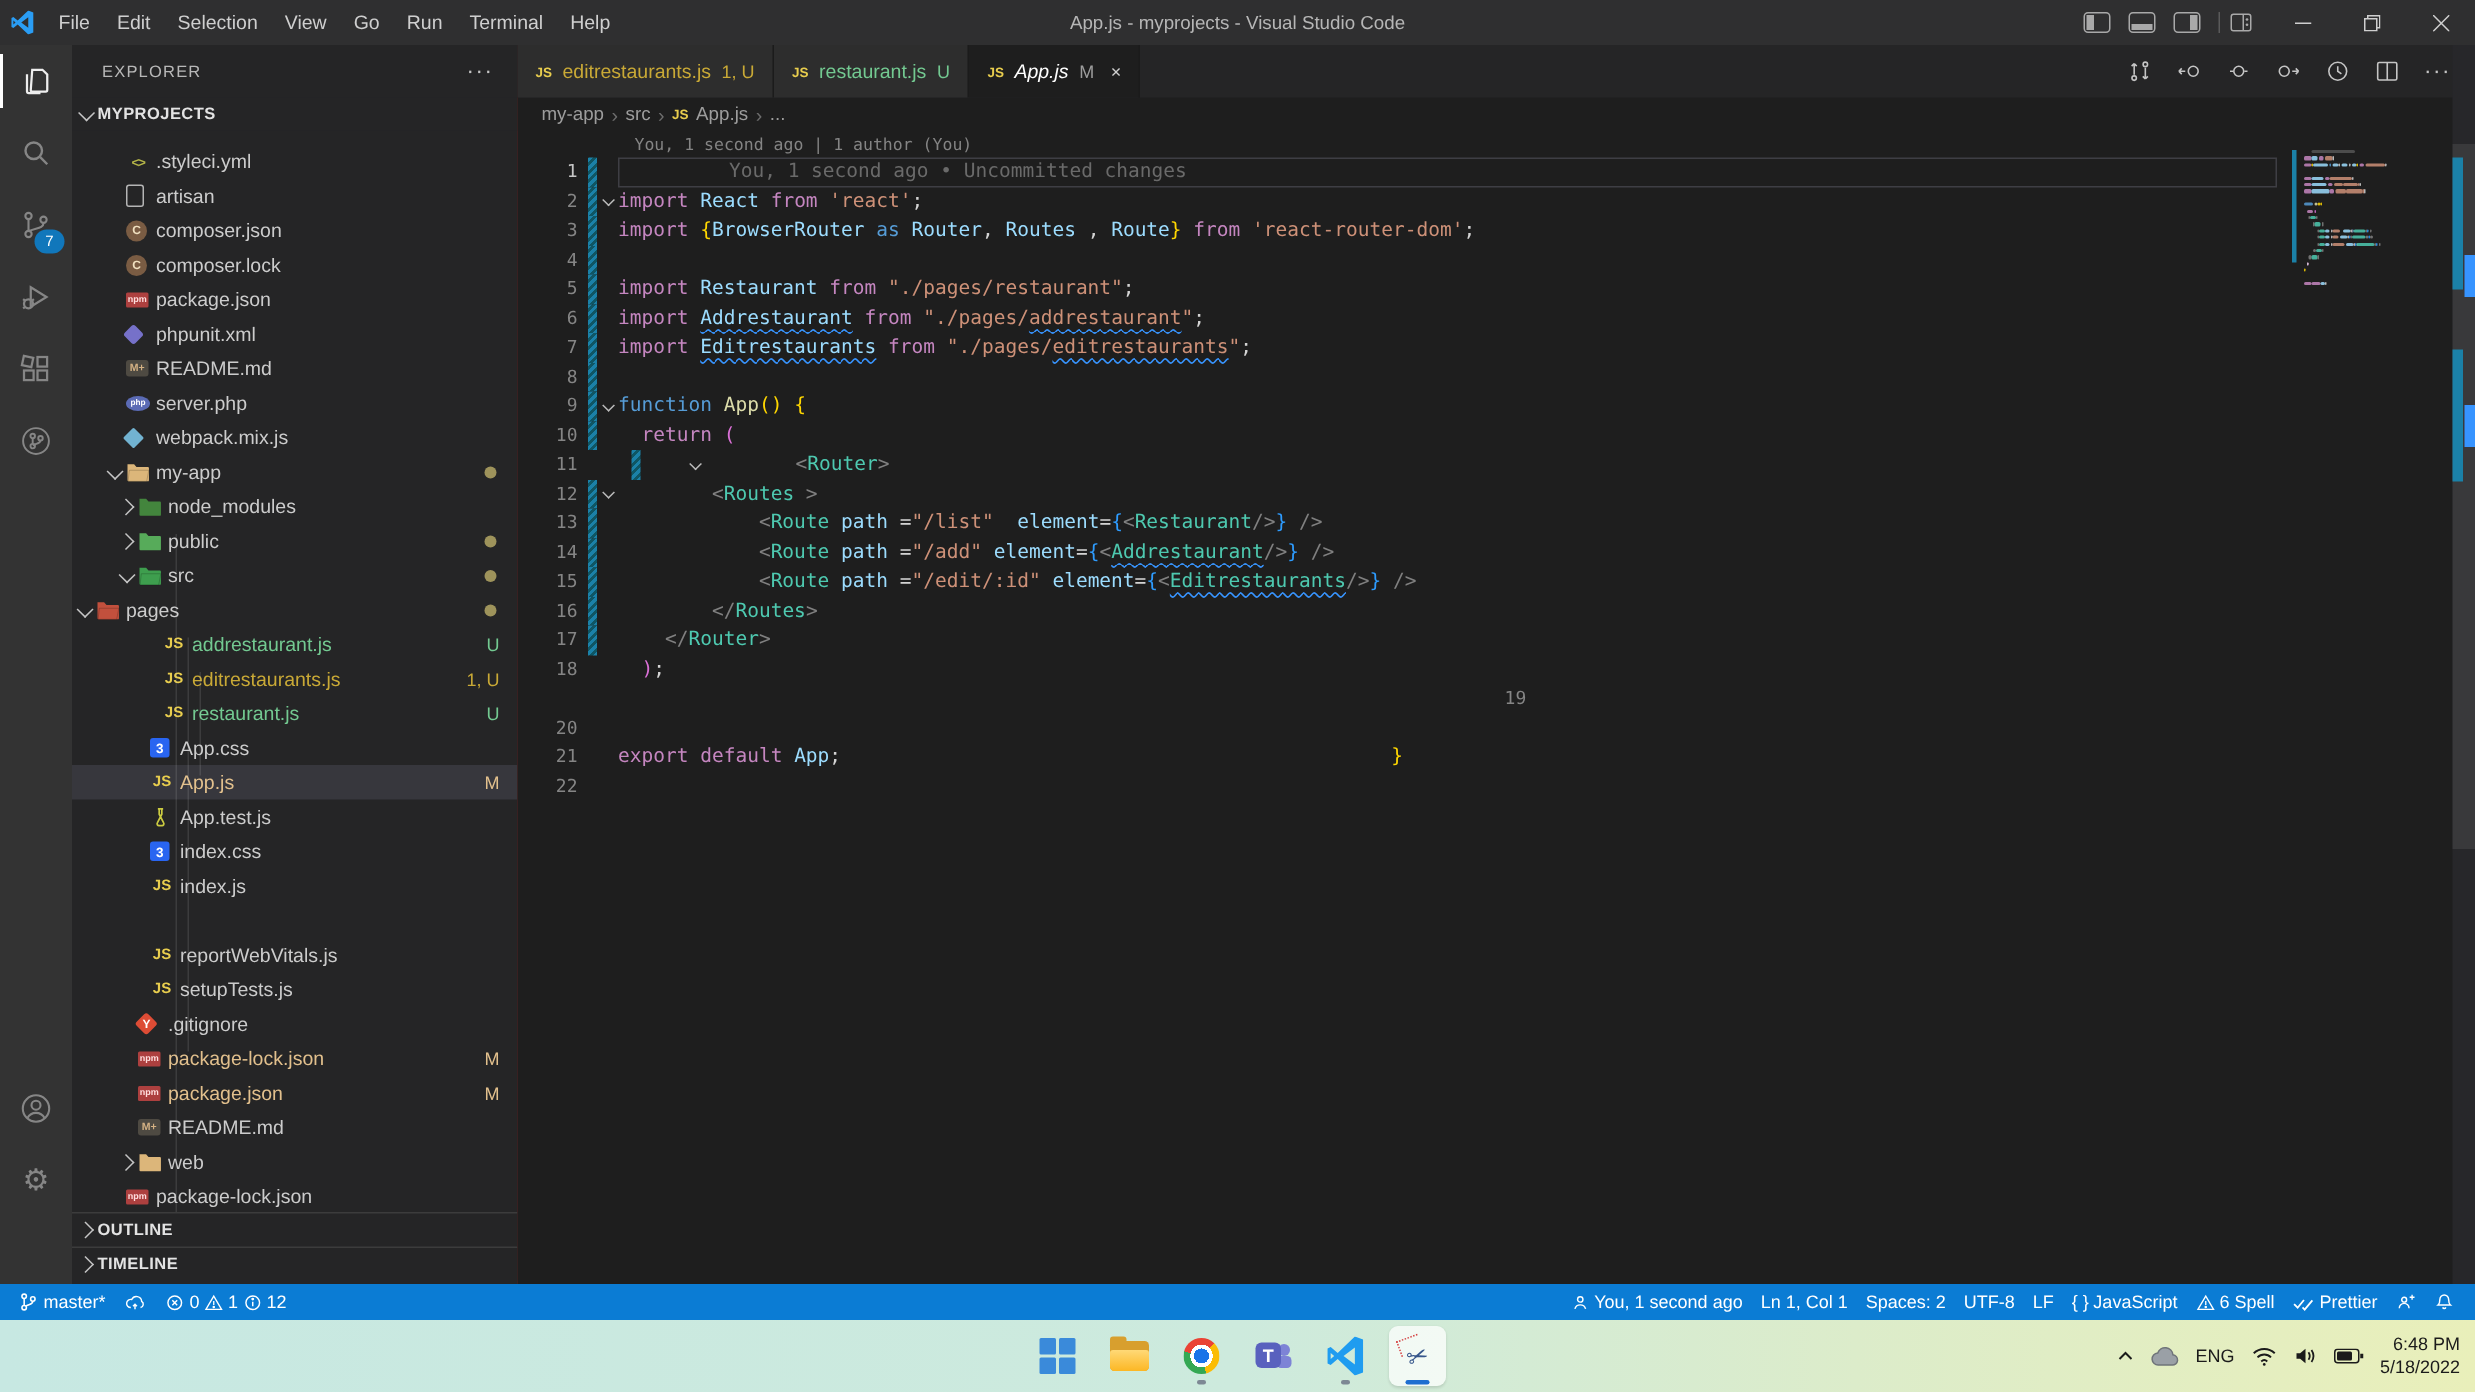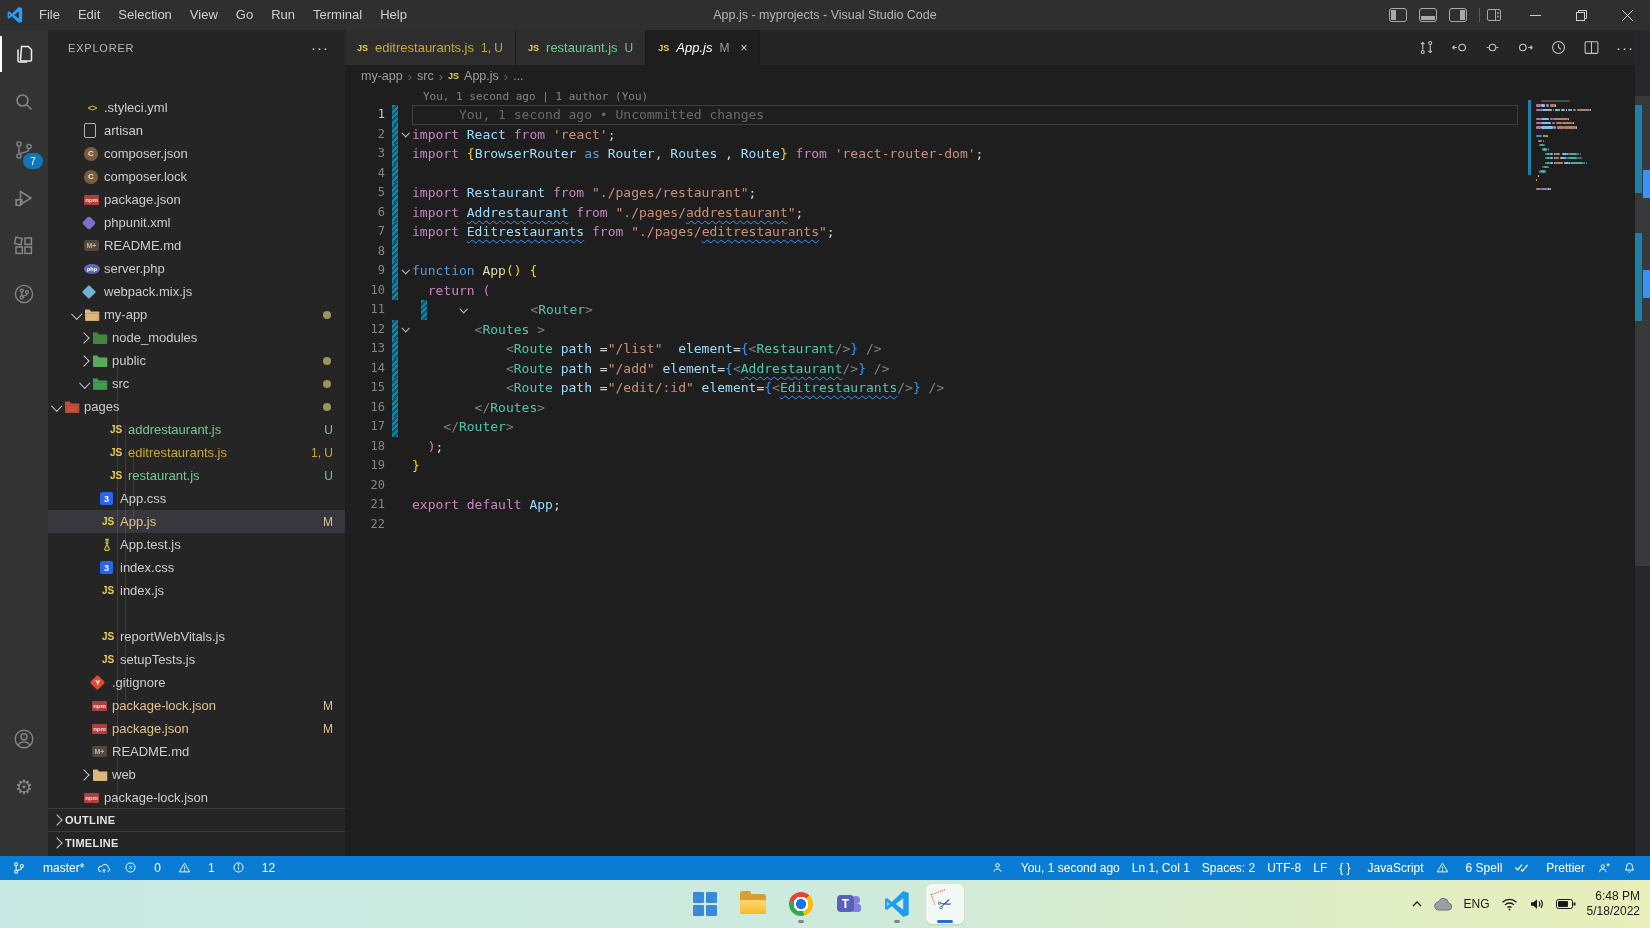--- a/index.html
+++ b/index.html
@@ -83,35 +83,35 @@
   .lnum{width:40px;text-align:right;color:#858585;font-size:12px;flex:none;}
   .lgit{width:6px;height:19.5px;margin-left:7px;flex:none;}
   .lgit.mod{background:repeating-linear-gradient(315deg,#1b81a8 0 2px,#0f5664 2px 4px);}
   .lfold{width:14px;flex:none;display:flex;justify-content:center;}
   .lfold .cv{width:5px;height:5px;border-color:#bdbdbd;}
   .lcode{flex:1;height:19.5px;margin-right:132px;display:flex;align-items:center;}
   .line.current .lcode{outline:1px solid #3e3e44;outline-offset:-1px;}
   .line.current .lnum{color:#c6c6c6;}
   .tk-kw{color:#C586C0;} .tk-kb{color:#569CD6;} .tk-vr{color:#9CDCFE;} .tk-fn{color:#DCDCAA;}
   .tk-st{color:#CE9178;} .tk-pn{color:#D4D4D4;} .tk-tg{color:#4EC9B0;} .tk-br{color:#808080;}
-  .tk-gd{color:#FFD700;} .tk-mg{color:#DA70D6;} .tk-bl{color:#2E9CFF;} .tk-ghost{color:#6a6a6a;}
+  .tk-gd{color:#FFD700;} .tk-mg{color:#DA70D6;} .tk-bl{color:#2E9CFF;} .tk-ghost{color:#6a6a6a;margin-left:27px;}
   .sqg{text-decoration-line:underline;text-decoration-style:wavy;text-decoration-color:#3794ff;
        text-decoration-thickness:1px;text-underline-offset:3px;}
   
   .minimap{position:absolute;top:70px;right:16px;width:106px;height:140px;cursor:pointer;}
   .mini-row{position:absolute;left:8px;height:2.2px;display:flex;}
   .mini-row span{height:2.2px;display:inline-block;border-radius:1px;opacity:.85;}
   .mini-git{position:absolute;left:0;top:0;width:3px;background:#1b81a8;}
   .ruler{position:absolute;top:0;bottom:0;right:0;width:15px;background:#27272a;}
   .ruler .slider{position:absolute;left:0;right:0;top:66px;height:470px;background:rgba(121,121,121,0.22);}
   .rmark{position:absolute;width:7px;}
   
   .statusbar{position:absolute;left:0;right:0;bottom:48px;height:24px;background:#0B7CD4;display:flex;align-items:center;
     font-size:12px;color:#ffffff;z-index:40;}
-  .st-item{display:flex;align-items:flex-start;gap:17px;padding:0 6px;height:100%;cursor:pointer;white-space:nowrap;}
+  .st-item{display:flex;align-items:flex-end;gap:3px;padding:0 6px;height:100%;cursor:pointer;white-space:nowrap;}
   .st-left{display:flex;align-items:center;padding-left:6px;}
   .st-right{margin-left:auto;display:flex;align-items:center;padding-right:8px;}
   .st-item svg{display:block;}
   
   .taskbar{position:absolute;left:0;right:0;bottom:0;height:48px;
     background:linear-gradient(90deg,#c7e8e2 0%,#cdeadd 50%,#dcecca 75%,#e9efba 100%);z-index:50;}
   .tb-center{position:absolute;left:50%;top:0;transform:translateX(-50%);height:48px;display:flex;align-items:center;gap:10px;}
   .tk-app{width:38px;height:40px;display:flex;align-items:center;justify-content:center;position:relative;border-radius:6px;cursor:pointer;}
   .tk-app.open::after{content:"";position:absolute;bottom:1px;left:50%;transform:translateX(-50%);width:6px;height:3px;border-radius:2px;background:#7d8894;}
   .tk-app.active{background:rgba(255,255,255,0.72);box-shadow:0 1px 2px rgba(0,0,0,.12);}
@@ -256,20 +256,24 @@
           <span class="uni" style="font-size:20px">⚙</span>
         </div>
       </div>
   </div>
 
   <div class="sidebar">
     <div class="sb-header">
       <span>EXPLORER</span>
       <span class="sb-dots">···</span>
     </div>
+    <div class="sb-section" style="top:35px;">
+      <span class="cv down"></span>
+      <span>MYPROJECTS</span>
+    </div>
     <div class="tree" id="tree">
         <div class="row" style="top: 0px; padding-left: 20px;">
           <span class="cvslot"></span>
           <span class="ficon">
             <span class="fi fi-yml">&lt;&gt;</span>
           </span>
           <span class="lbl">.styleci.yml</span>
         </div>
         <div class="row" style="top: 23px; padding-left: 20px;">
           <span class="cvslot"></span>
@@ -616,21 +620,21 @@
         <div class="line" style="top: 156px;"><span class="lnum">9</span><span class="lgit mod"></span><span class="lfold"><span class="cv down"></span></span><span class="lcode"><span class="tk-kb">function</span><span class="tk-fn"> App</span><span class="tk-gd">()</span><span class="tk-pn"> </span><span class="tk-gd">{</span></span></div>
         <div class="line" style="top: 175.5px;"><span class="lnum">10</span><span class="lgit mod"></span><span class="lfold"></span><span class="lcode"><span class="tk-kw">  return</span><span class="tk-mg"> (</span></span></div>
         <div class="line" style="top: 195px; gap: 29px;"><span class="lnum">11</span><span class="lgit mod"></span><span class="lfold"><span class="cv down"></span></span><span class="lcode"><span class="tk-br">    &lt;</span><span class="tk-tg">Router</span><span class="tk-br">&gt;</span></span></div>
         <div class="line" style="top: 214.5px;"><span class="lnum">12</span><span class="lgit mod"></span><span class="lfold"><span class="cv down"></span></span><span class="lcode"><span class="tk-br">        &lt;</span><span class="tk-tg">Routes</span><span class="tk-br"> &gt;</span></span></div>
         <div class="line" style="top: 234px;"><span class="lnum">13</span><span class="lgit mod"></span><span class="lfold"></span><span class="lcode"><span class="tk-br">            &lt;</span><span class="tk-tg">Route</span><span class="tk-vr"> path</span><span class="tk-pn"> =</span><span class="tk-st">"/list"</span><span class="tk-vr">  element</span><span class="tk-pn">=</span><span class="tk-bl">{</span><span class="tk-br">&lt;</span><span class="tk-tg">Restaurant</span><span class="tk-br">/&gt;</span><span class="tk-bl">}</span><span class="tk-br"> /&gt;</span></span></div>
         <div class="line" style="top: 253.5px;"><span class="lnum">14</span><span class="lgit mod"></span><span class="lfold"></span><span class="lcode"><span class="tk-br">            &lt;</span><span class="tk-tg">Route</span><span class="tk-vr"> path</span><span class="tk-pn"> =</span><span class="tk-st">"/add"</span><span class="tk-vr"> element</span><span class="tk-pn">=</span><span class="tk-bl">{</span><span class="tk-br">&lt;</span><span class="tk-tg sqg">Addrestaurant</span><span class="tk-br">/&gt;</span><span class="tk-bl">}</span><span class="tk-br"> /&gt;</span></span></div>
         <div class="line" style="top: 273px;"><span class="lnum">15</span><span class="lgit mod"></span><span class="lfold"></span><span class="lcode"><span class="tk-br">            &lt;</span><span class="tk-tg">Route</span><span class="tk-vr"> path</span><span class="tk-pn"> =</span><span class="tk-st">"/edit/:id"</span><span class="tk-vr"> element</span><span class="tk-pn">=</span><span class="tk-bl">{</span><span class="tk-br">&lt;</span><span class="tk-tg sqg">Editrestaurants</span><span class="tk-br">/&gt;</span><span class="tk-bl">}</span><span class="tk-br"> /&gt;</span></span></div>
         <div class="line" style="top: 292.5px;"><span class="lnum">16</span><span class="lgit mod"></span><span class="lfold"></span><span class="lcode"><span class="tk-br">        &lt;/</span><span class="tk-tg">Routes</span><span class="tk-br">&gt;</span></span></div>
         <div class="line" style="top: 312px;"><span class="lnum">17</span><span class="lgit mod"></span><span class="lfold"></span><span class="lcode"><span class="tk-br">    &lt;/</span><span class="tk-tg">Router</span><span class="tk-br">&gt;</span></span></div>
         <div class="line" style="top: 331.5px;"><span class="lnum">18</span><span class="lgit"></span><span class="lfold"></span><span class="lcode"><span class="tk-mg">  )</span><span class="tk-pn">;</span></span></div>
-        <div class="line" style="top: 351px;"><span class="lnum">19</span><span class="lgit"></span><span class="lfold"></span><span class="lcode"><span class="tk-gd">}</span></span></div>
+        <div class="line" style="top: 351px; flex-direction: column;"><span class="lnum">19</span><span class="lgit"></span><span class="lfold"></span><span class="lcode"><span class="tk-gd">}</span></span></div>
         <div class="line" style="top: 370.5px;"><span class="lnum">20</span><span class="lgit"></span><span class="lfold"></span><span class="lcode"></span></div>
         <div class="line" style="top: 390px;"><span class="lnum">21</span><span class="lgit"></span><span class="lfold"></span><span class="lcode"><span class="tk-kw">export</span><span class="tk-kw"> default</span><span class="tk-vr"> App</span><span class="tk-pn">;</span></span></div>
         <div class="line" style="top: 409.5px;"><span class="lnum">22</span><span class="lgit"></span><span class="lfold"></span><span class="lcode"></span></div>
       </div>
     <div class="minimap" id="minimap">
         <div class="mini-row" style="top: 0px;">
           <span style="width: 4.5px; background: transparent;"></span>
           <span style="width: 29.25px; background: rgb(85, 85, 85);"></span>
         </div>
         <div class="mini-row" style="top: 4.4px;">

